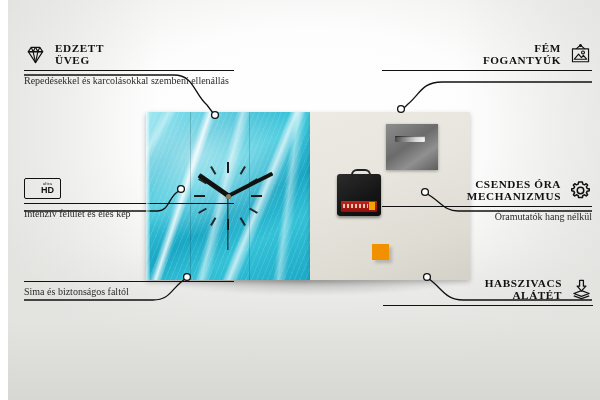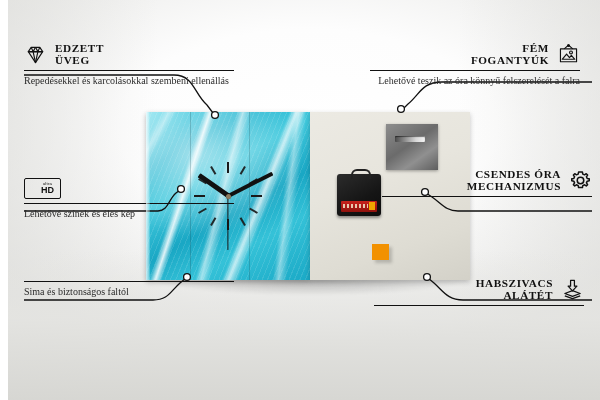--- a/index.html
+++ b/index.html
@@ -240,67 +240,67 @@
   </div>
 
   <div class="feature left" style="left:16px;top:178px">
     <div class="head">
       <span class="hdbox">
         <span class="u">ultra</span>
         <span class="h">HD</span>
       </span>
     </div>
     <div class="rule"></div>
-    <div class="fdesc">Lehetővé színek és éles kép</div>
+    <div class="fdesc">Intenzív felület és éles kép</div>
   </div>
 
   <div class="feature left" style="left:16px;top:277px">
     <div class="rule"></div>
     <div class="fdesc">Sima és biztonságos faltól</div>
   </div>
 
-  <div class="feature right" style="left:362px;top:42px">
+  <div class="feature right" style="left:374px;top:42px">
     <div class="head">
       <span class="ftitle">
         <span>FÉM</span><br><span>FOGANTYÚK</span>
       </span>
       <span class="ico">
         <svg viewBox="0 0 24 24">
             <g fill="none" stroke="#111" stroke-width="1.2" stroke-linejoin="round">
           <path d="M12 2.2 L7.5 6.2 M12 2.2 L16.5 6.2"></path>
               <circle cx="12" cy="2.6" r="1"></circle>
           <rect x="3.6" y="6.2" width="16.8" height="13.4"></rect>
           <path d="M5.4 17 L10 11.5 L13 15.2 L15 12.8 L18.6 17 Z"></path>
           <circle cx="14.6" cy="9.8" r="1.5"></circle>
             </g>
           </svg>
       </span>
     </div>
     <div class="rule"></div>
-    <div class="fdesc">Lehetővé teszik az óra könnyű felszerelését a falra</div>
-  </div>
-
-  <div class="feature right" style="left:374px;top:168px">
+  </div>
+
+  <div class="feature right" style="left:374px;top:178px">
     <div class="head">
       <span class="ftitle">
         <span>CSENDES ÓRA</span><br><span>MECHANIZMUS</span>
       </span>
       <span class="ico">
         <svg viewBox="0 0 24 24">
             <g fill="none" stroke="#111" stroke-width="1.6" stroke-linejoin="round">
           <path d="M12 3.2 l2 0 0.4 2.1 1.8 0.8 1.8-1.2 1.4 1.4-1.2 1.8 0.8 1.8 2.1 0.4 0 2-2.1 0.4-0.8 1.8 1.2 1.8-1.4 1.4-1.8-1.2-1.8 0.8-0.4 2.1-2 0-2 0-0.4-2.1-1.8-0.8-1.8 1.2-1.4-1.4 1.2-1.8-0.8-1.8-2.1-0.4 0-2 2.1-0.4 0.8-1.8-1.2-1.8 1.4-1.4 1.8 1.2 1.8-0.8 0.4-2.1 2 0"></path>
           <circle cx="12" cy="12" r="3.4"></circle>
             </g>
           </svg>
       </span>
     </div>
     <div class="rule"></div>
-  </div>
-
-  <div class="feature right" style="left:366px;top:277px">
+    <div class="fdesc">Óramutatók hang nélkül</div>
+  </div>
+
+  <div class="feature right" style="left:375px;top:277px">
     <div class="head">
       <span class="ftitle">
         <span>HABSZIVACS</span><br><span>ALÁTÉT</span>
       </span>
       <span class="ico">
         <svg viewBox="0 0 24 24">
             <g fill="none" stroke="#111" stroke-width="1.3" stroke-linejoin="round">
           <path d="M10 2.5 h4 v6 h2.6 L12 13.5 L7.4 8.5 H10 Z"></path>
           <path d="M12 13.2 L20 16.2 L12 19.2 L4 16.2 Z"></path>
           <path d="M4 18.6 L12 21.6 L20 18.6"></path>

